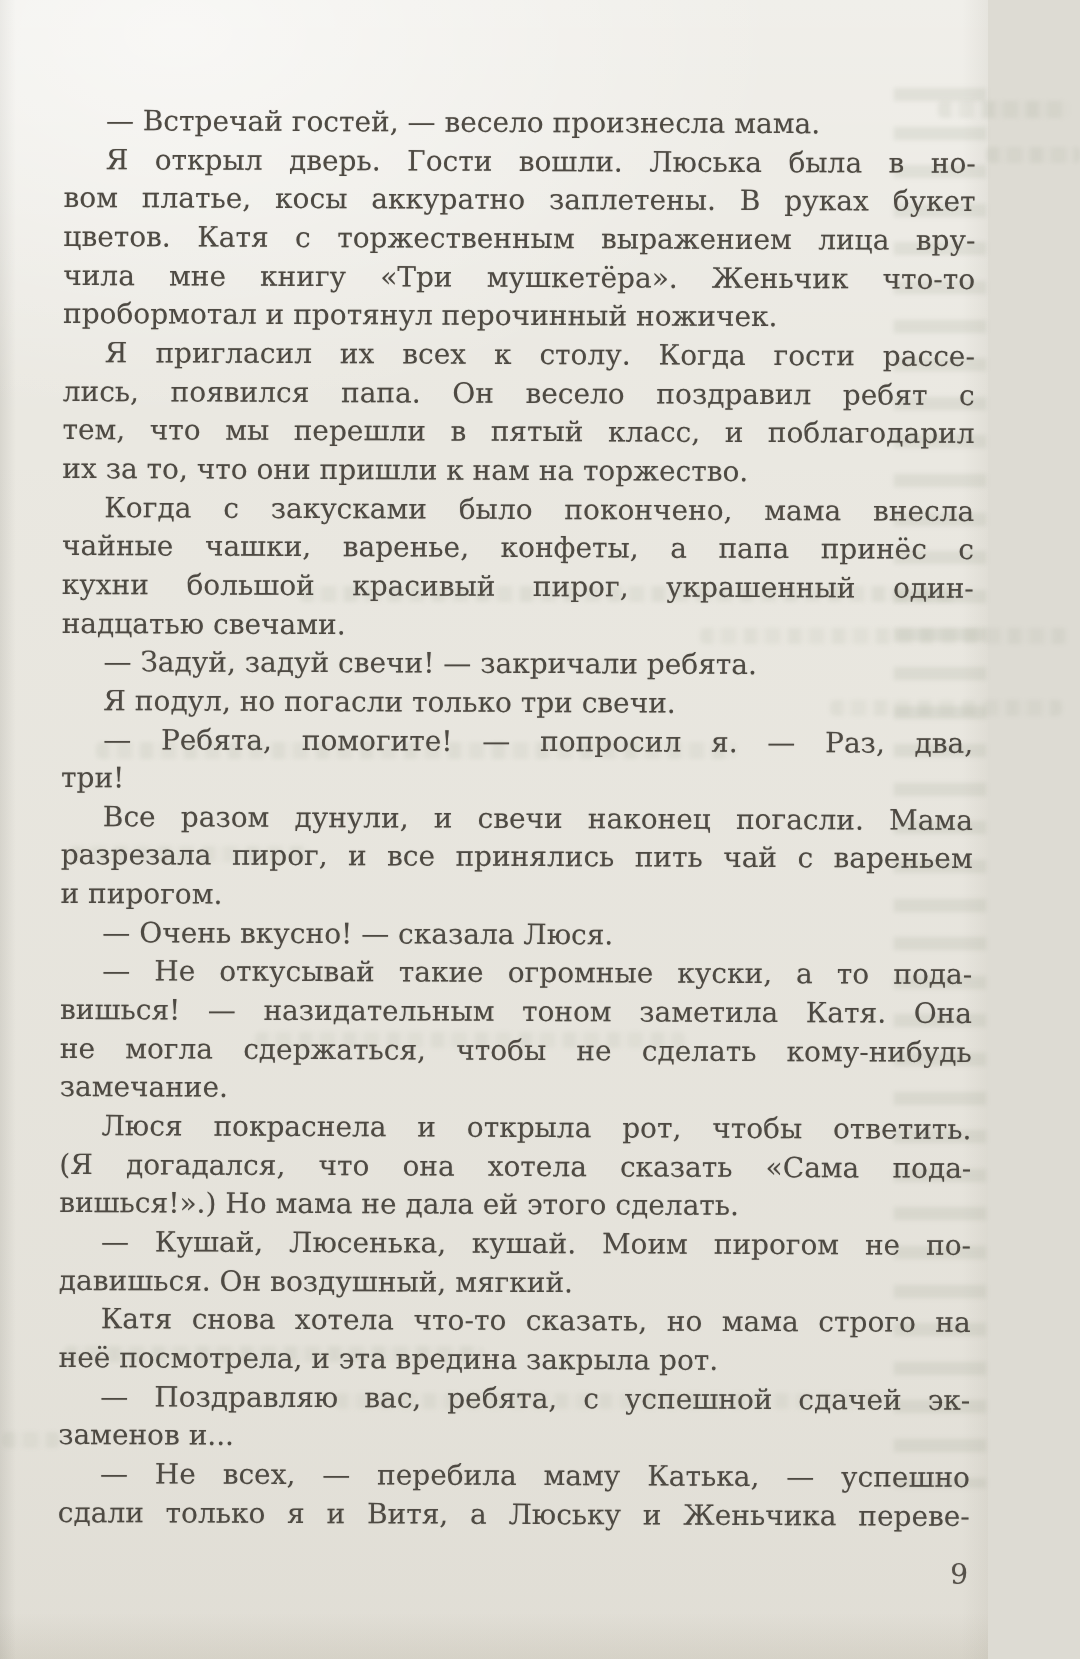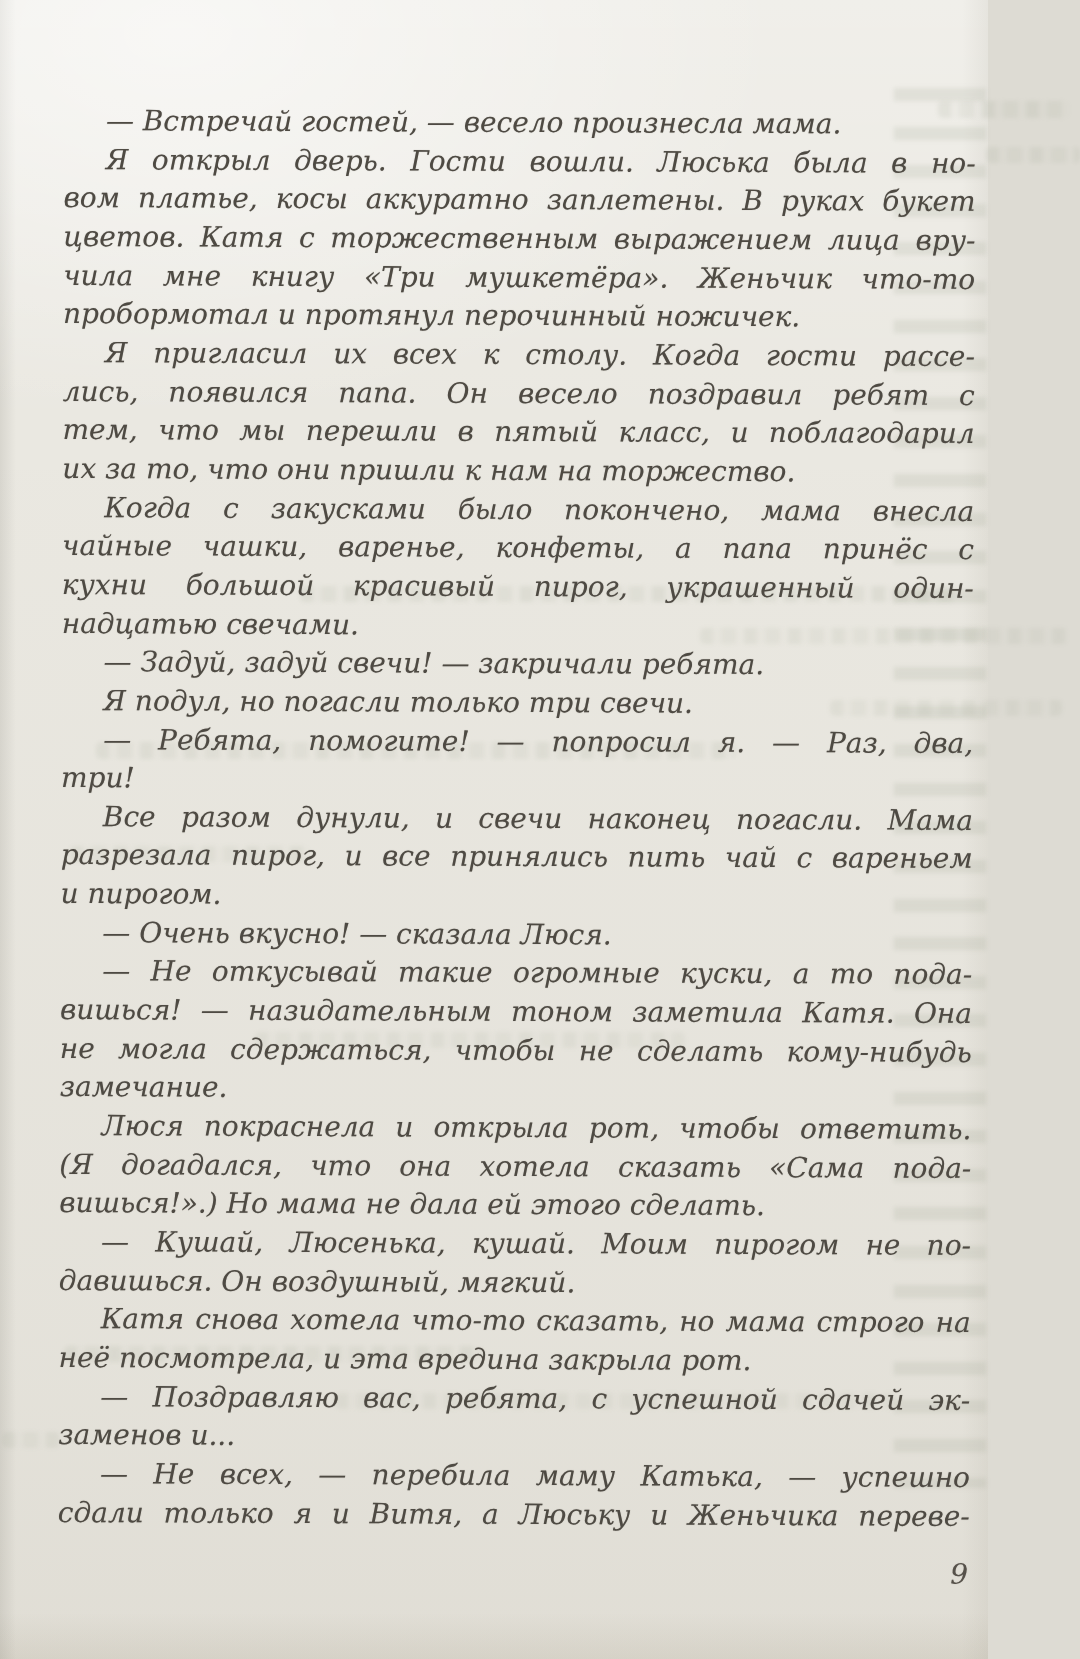--- a/index.html
+++ b/index.html
@@ -13,21 +13,20 @@
     position: relative;
     width: 988px; height: 1659px;
     background-color: #eae8e1;
     background-image:
       radial-gradient(ellipse 980px 620px at 18% 2%, rgba(255,255,255,0.55), rgba(255,255,255,0) 62%),
       linear-gradient(90deg, rgba(120,118,108,0.16), rgba(120,118,108,0) 16px),
       linear-gradient(270deg, rgba(140,136,120,0.10), rgba(140,136,120,0) 26px),
       linear-gradient(0deg, rgba(140,128,100,0.12), rgba(140,128,100,0) 46px),
       linear-gradient(180deg, rgba(255,255,255,0.30) 0%, rgba(255,255,255,0) 26%, rgba(125,115,92,0.05) 80%, rgba(125,115,92,0.09) 100%);
     font-family: "DejaVu Serif", "Liberation Serif", serif;
-    font-style: italic;
   }
   .text-block {
     position: absolute;
     left: 64px; top: 102px; width: 912px;
     color: #4e4a43;
     font-size: 28px;
     line-height: 38.65px;
     text-shadow: 0 0 1px rgba(78,74,67,0.38);
     transform: rotate(0.25deg);
     transform-origin: 0 0;

